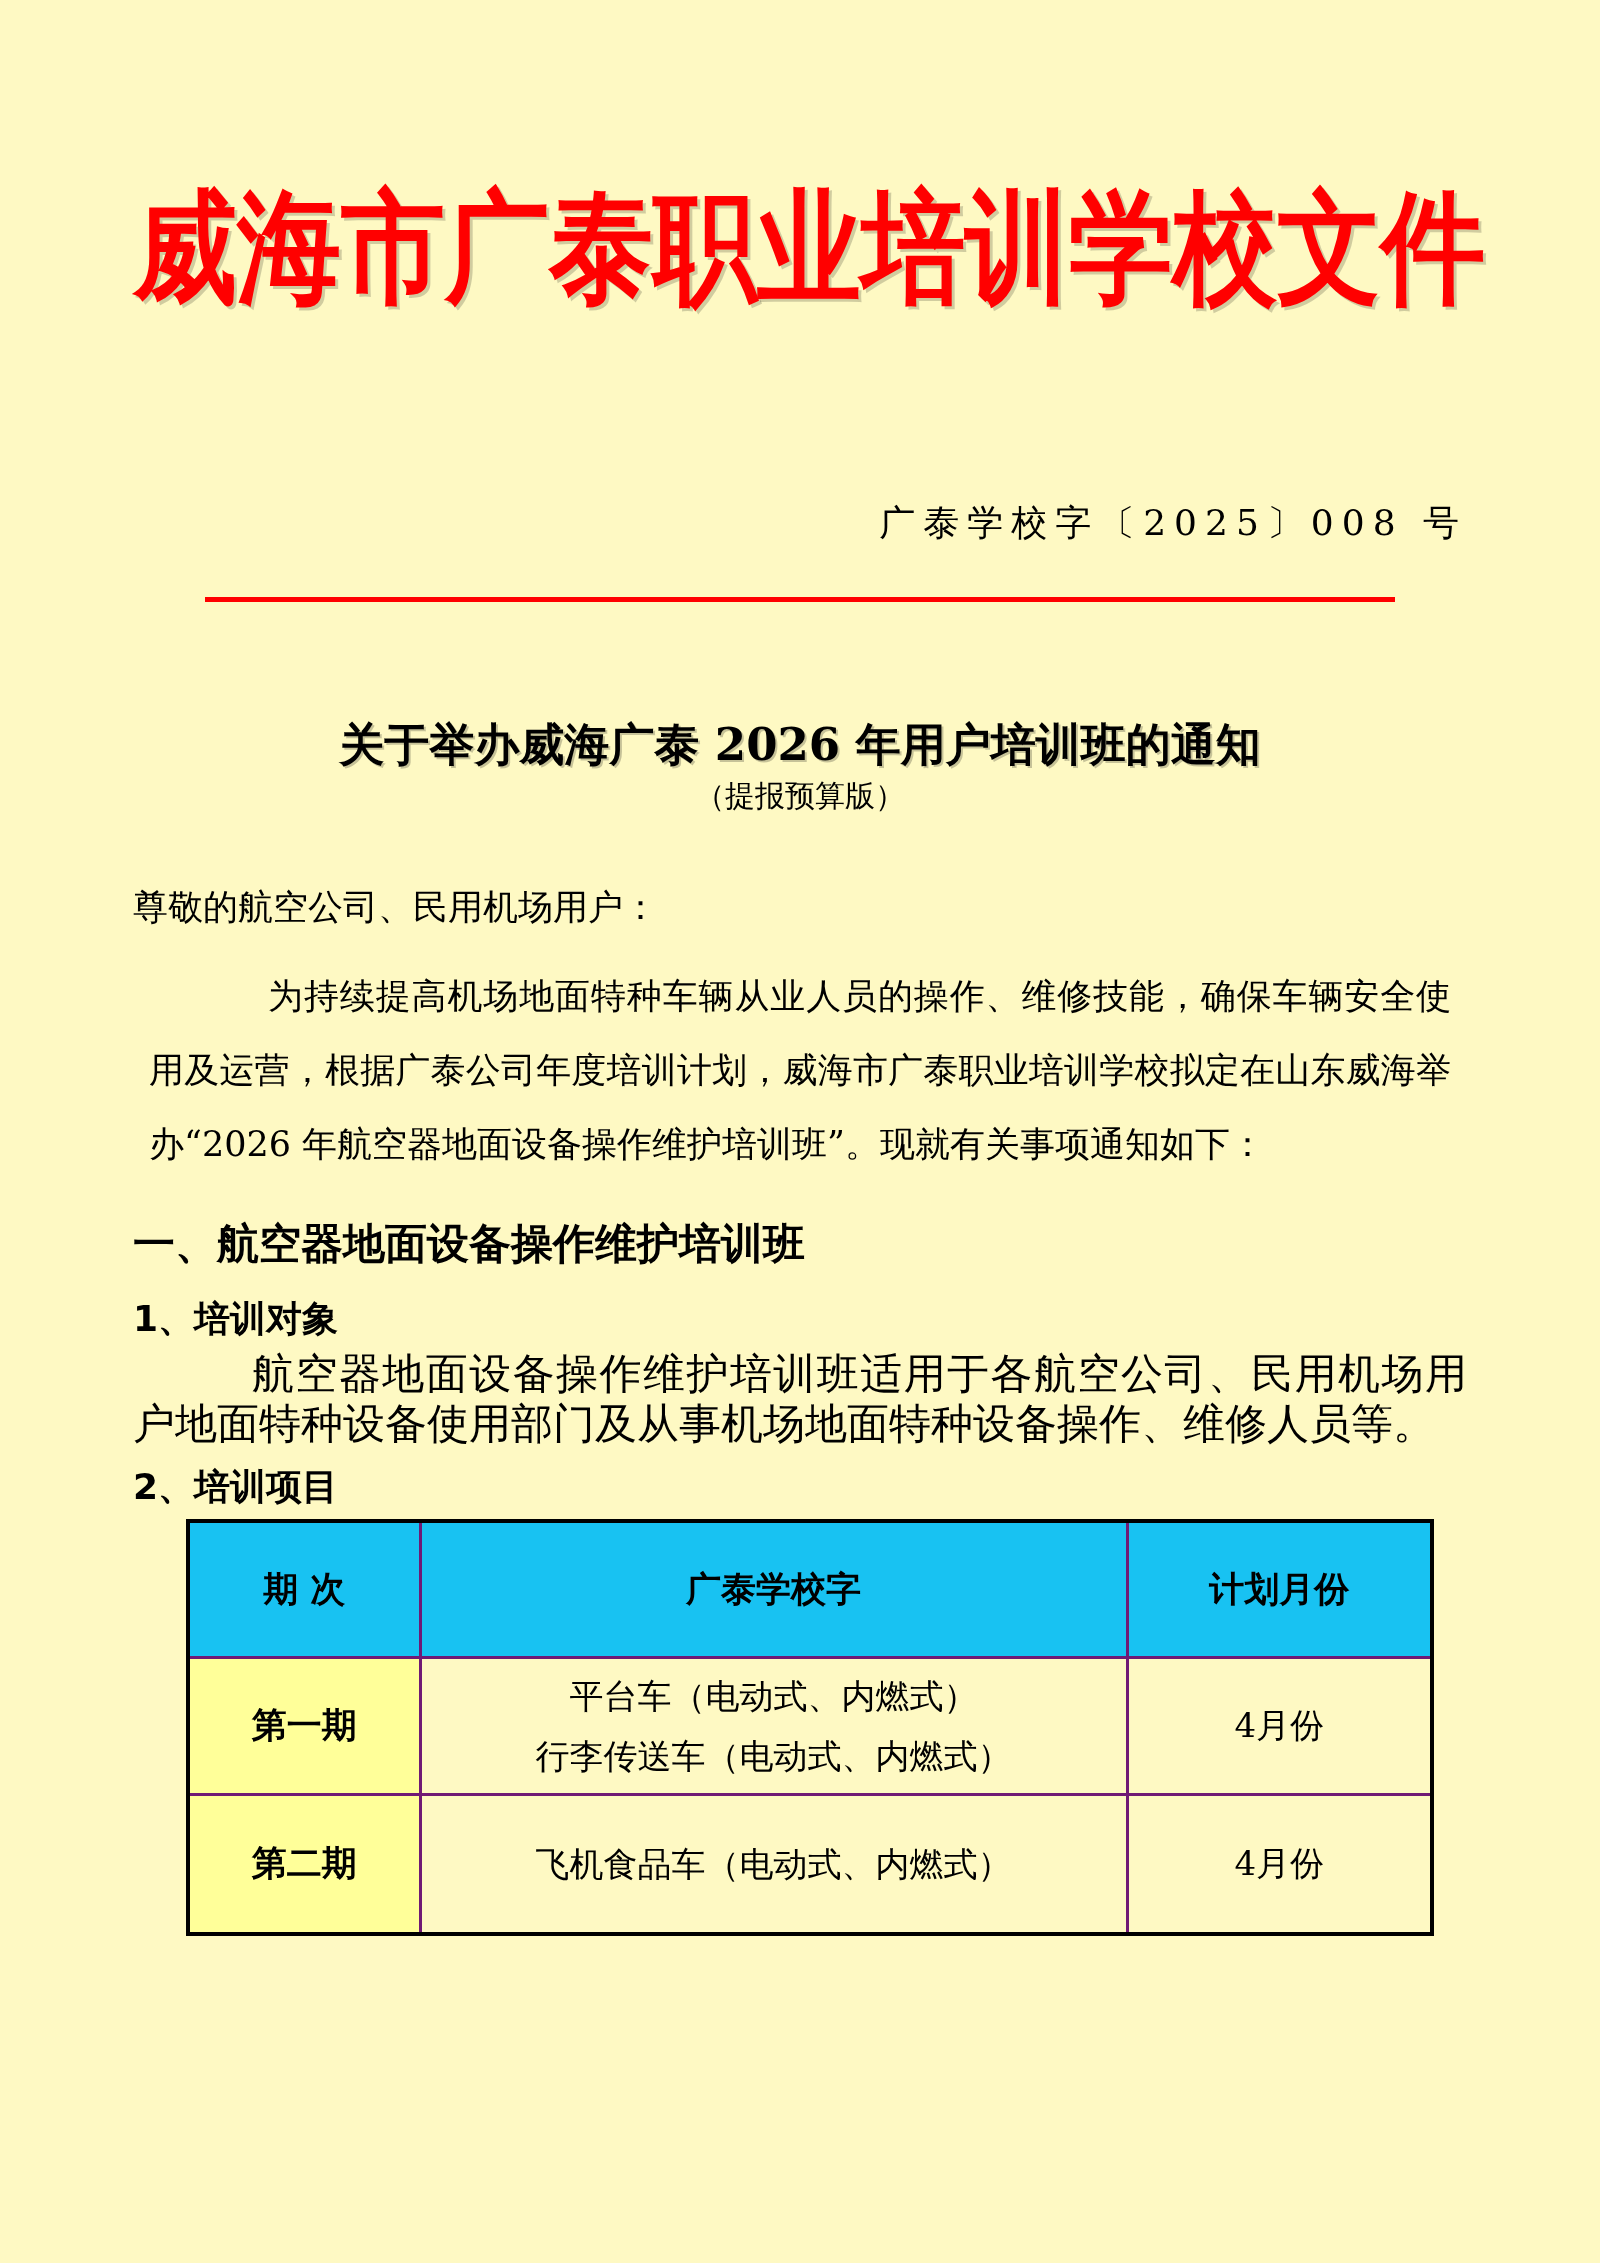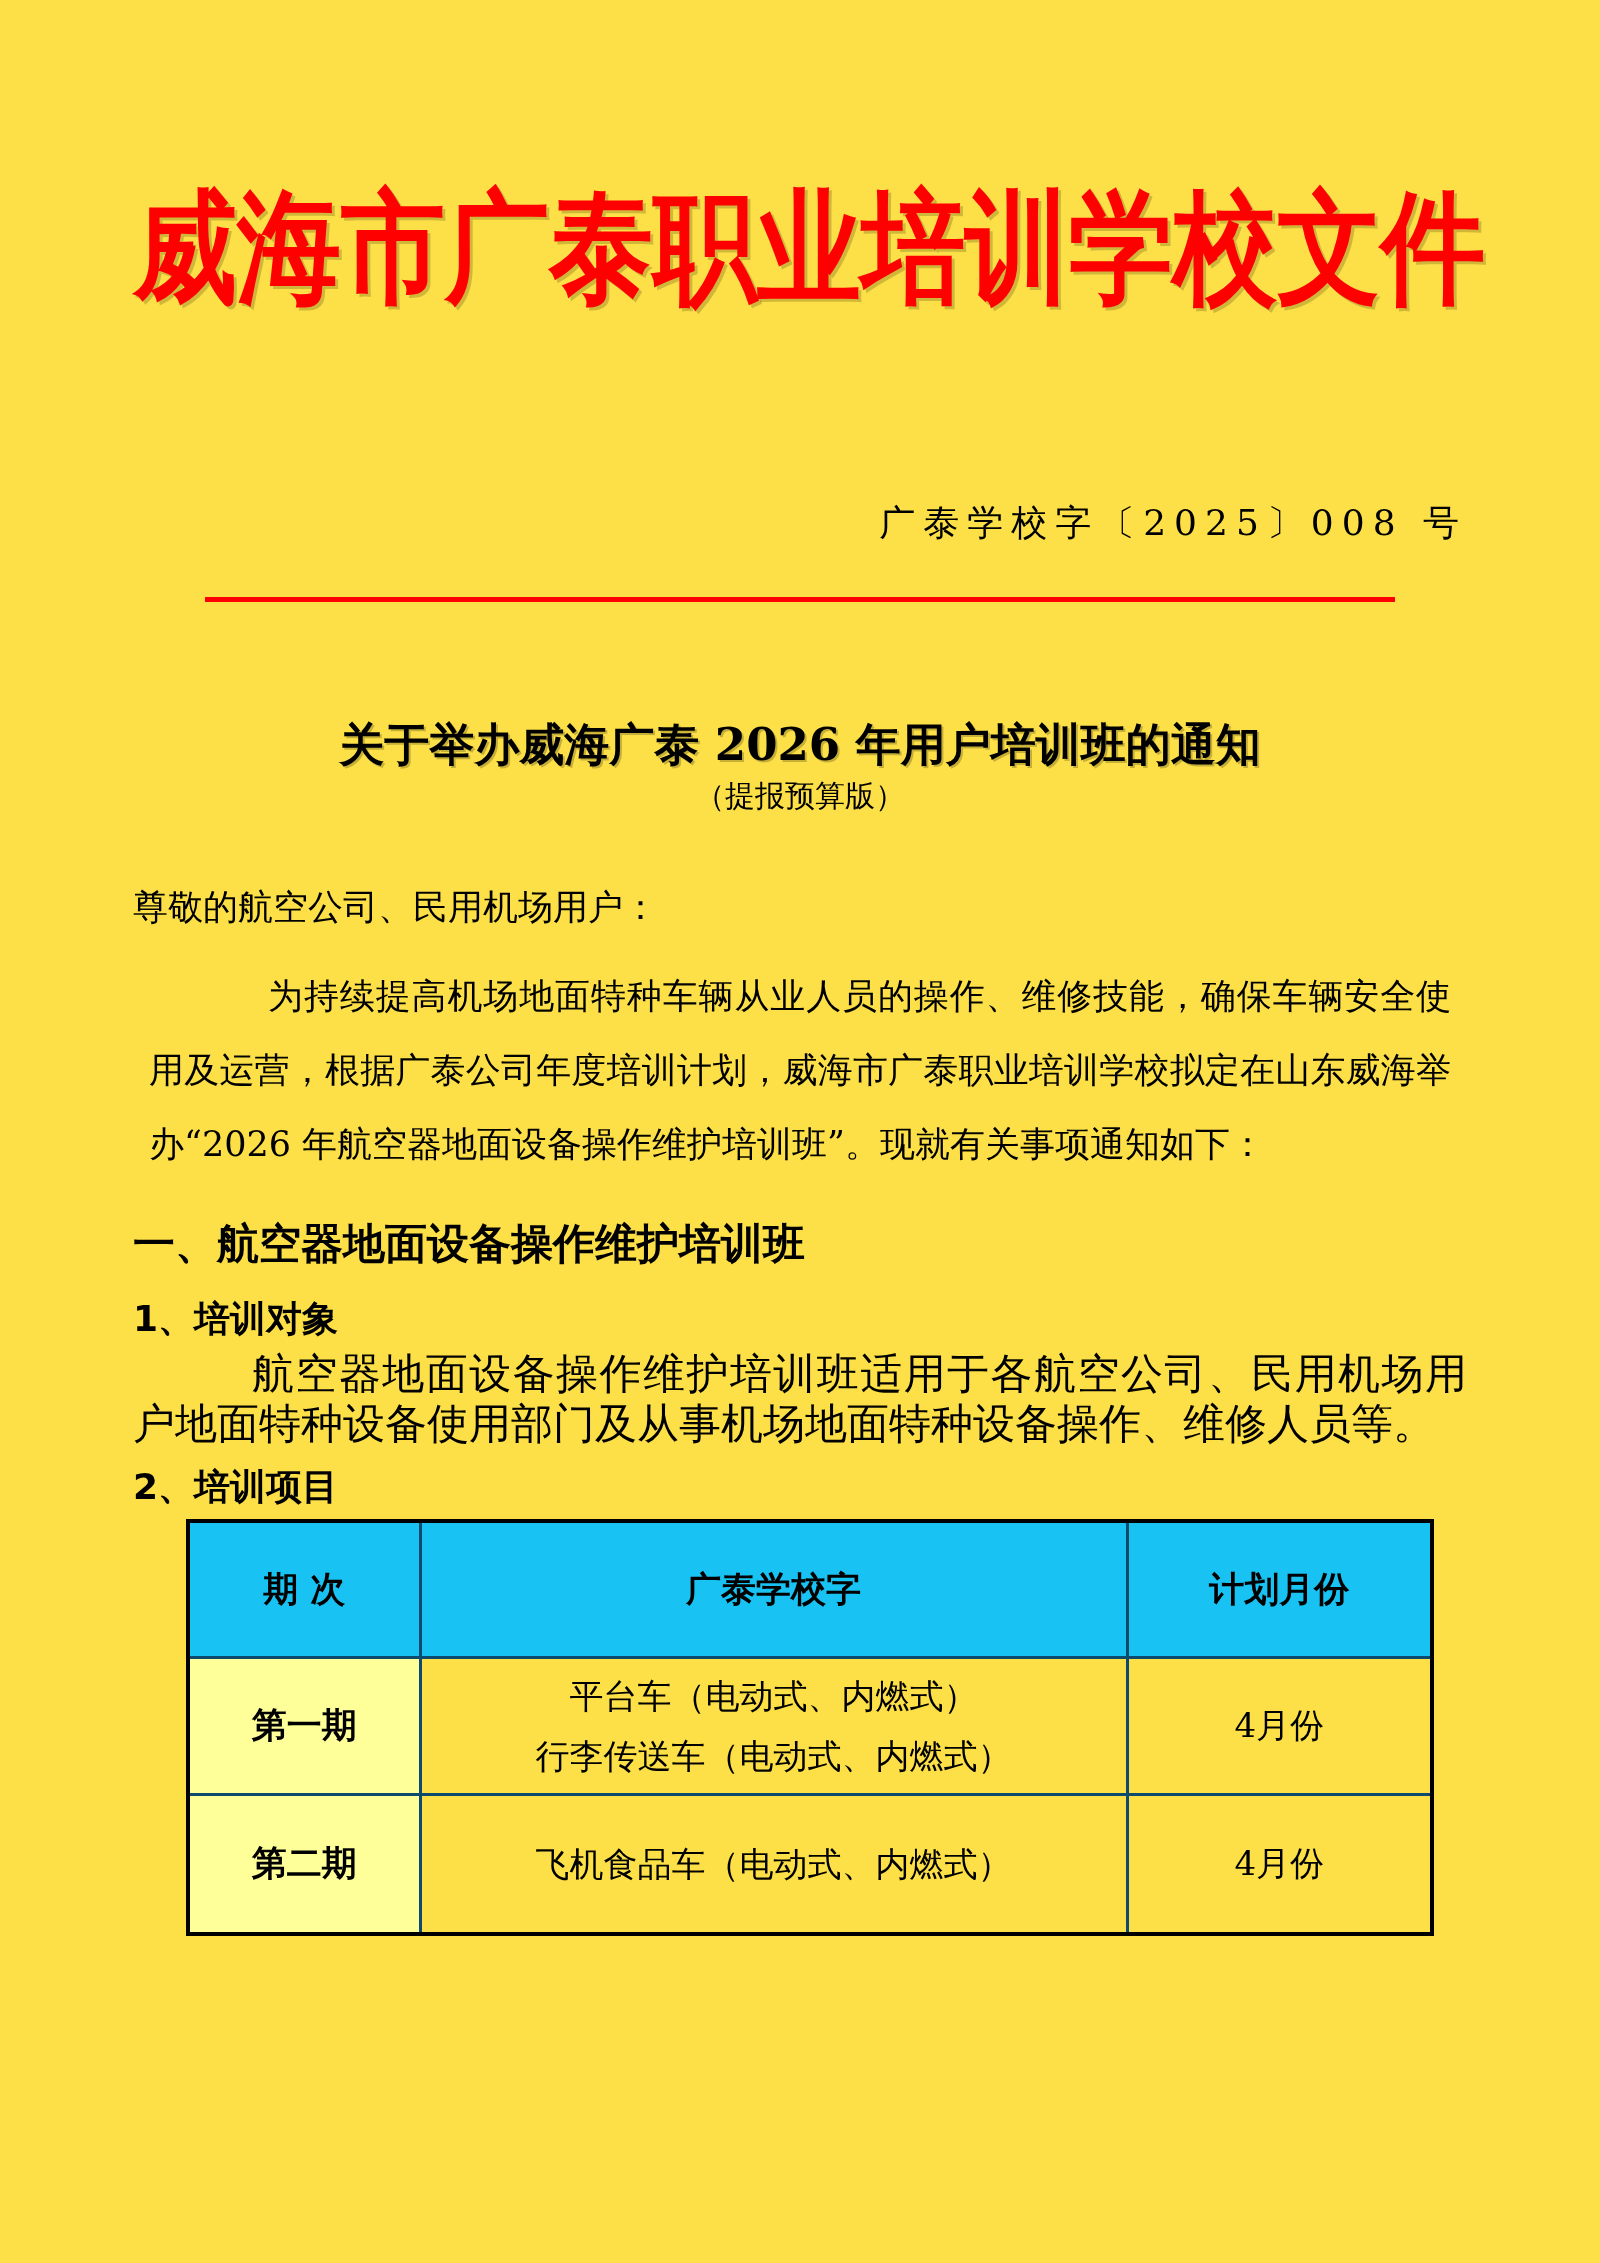--- a/index.html
+++ b/index.html
@@ -1,20 +1,20 @@
 <!DOCTYPE html>
 <html style="--accent-red: #FF0000; --table-header-bg: #18C2F2; --period-cell-bg: #FFFF99;"><head>
 <meta charset="utf-8">
 <style>
   html,body{margin:0;padding:0;background:#888;}
   .page{
     position:relative;
     width:1600px;height:2263px;
     margin:0 auto;
-    background:#fde047;
+    background:#fef9c3;
     color:#000;
     box-sizing:border-box;
     padding:0 133px;
     overflow:hidden;
     font-family:"DejaVu Serif","Liberation Serif",serif;
   }
   .banner{
     margin-top:192px;
     font-size:104px;
     line-height:1.05;
@@ -88,21 +88,21 @@
   }
   .sub2{margin-top:12px;}
   table.schedule{
     margin:6px 0 0 53px;
     width:1244px;
     border-collapse:collapse;
     table-layout:fixed;
     border:4px solid #000;
   }
   table.schedule th, table.schedule td{
-    border:3px solid #0c4a6e;
+    border:3px solid #701a75;
     text-align:center;
     vertical-align:middle;
     padding:0 8px;
     box-sizing:border-box;
   }
   table.schedule th{
     background:var(--table-header-bg,#18C2F2);
     height:136px;
     font-family:"DejaVu Sans","Liberation Sans",sans-serif;
     font-weight:bold;

